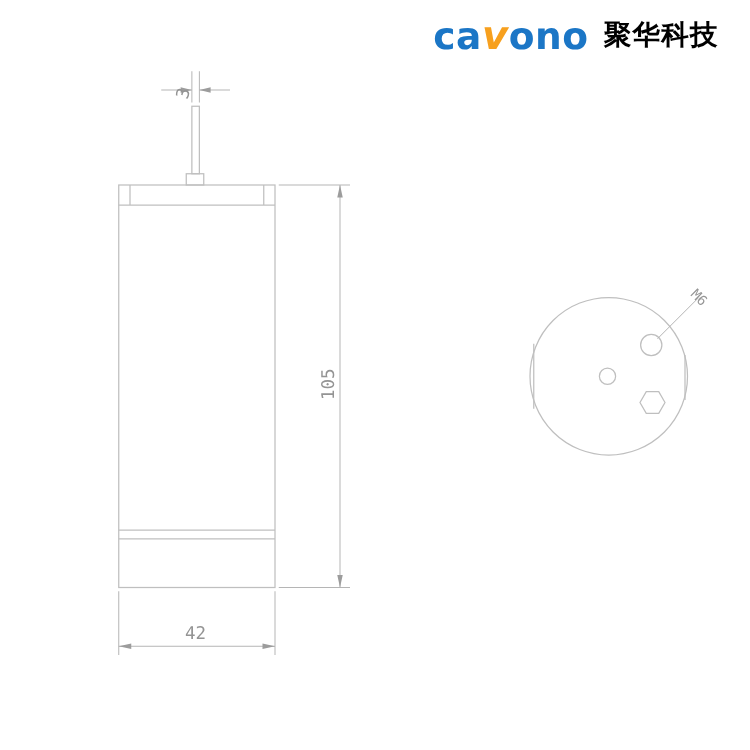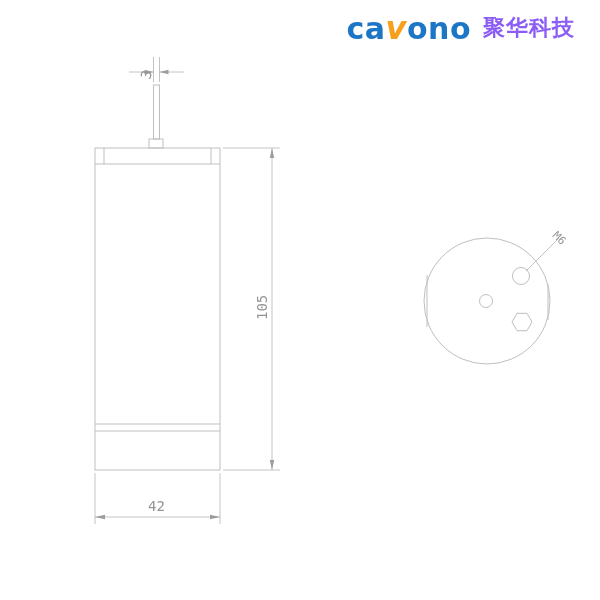--- a/index.html
+++ b/index.html
@@ -39,21 +39,21 @@
   .logo-word .v-mark {
     color: #f7a01e;
     font-style: italic;
     font-size: 32px;
   }
   .logo-cn {
     font-family: "DejaVu Sans", sans-serif;
     font-weight: bold;
     font-size: 22px;
     line-height: 1;
-    color: #8b5cf6;
+    color: #000000;
     letter-spacing: 1px;
     text-align: center;
   }
   
   svg.sheet {
     position: absolute;
     inset: 0;
   }
   .outline {
     stroke: #bfbfbf;

